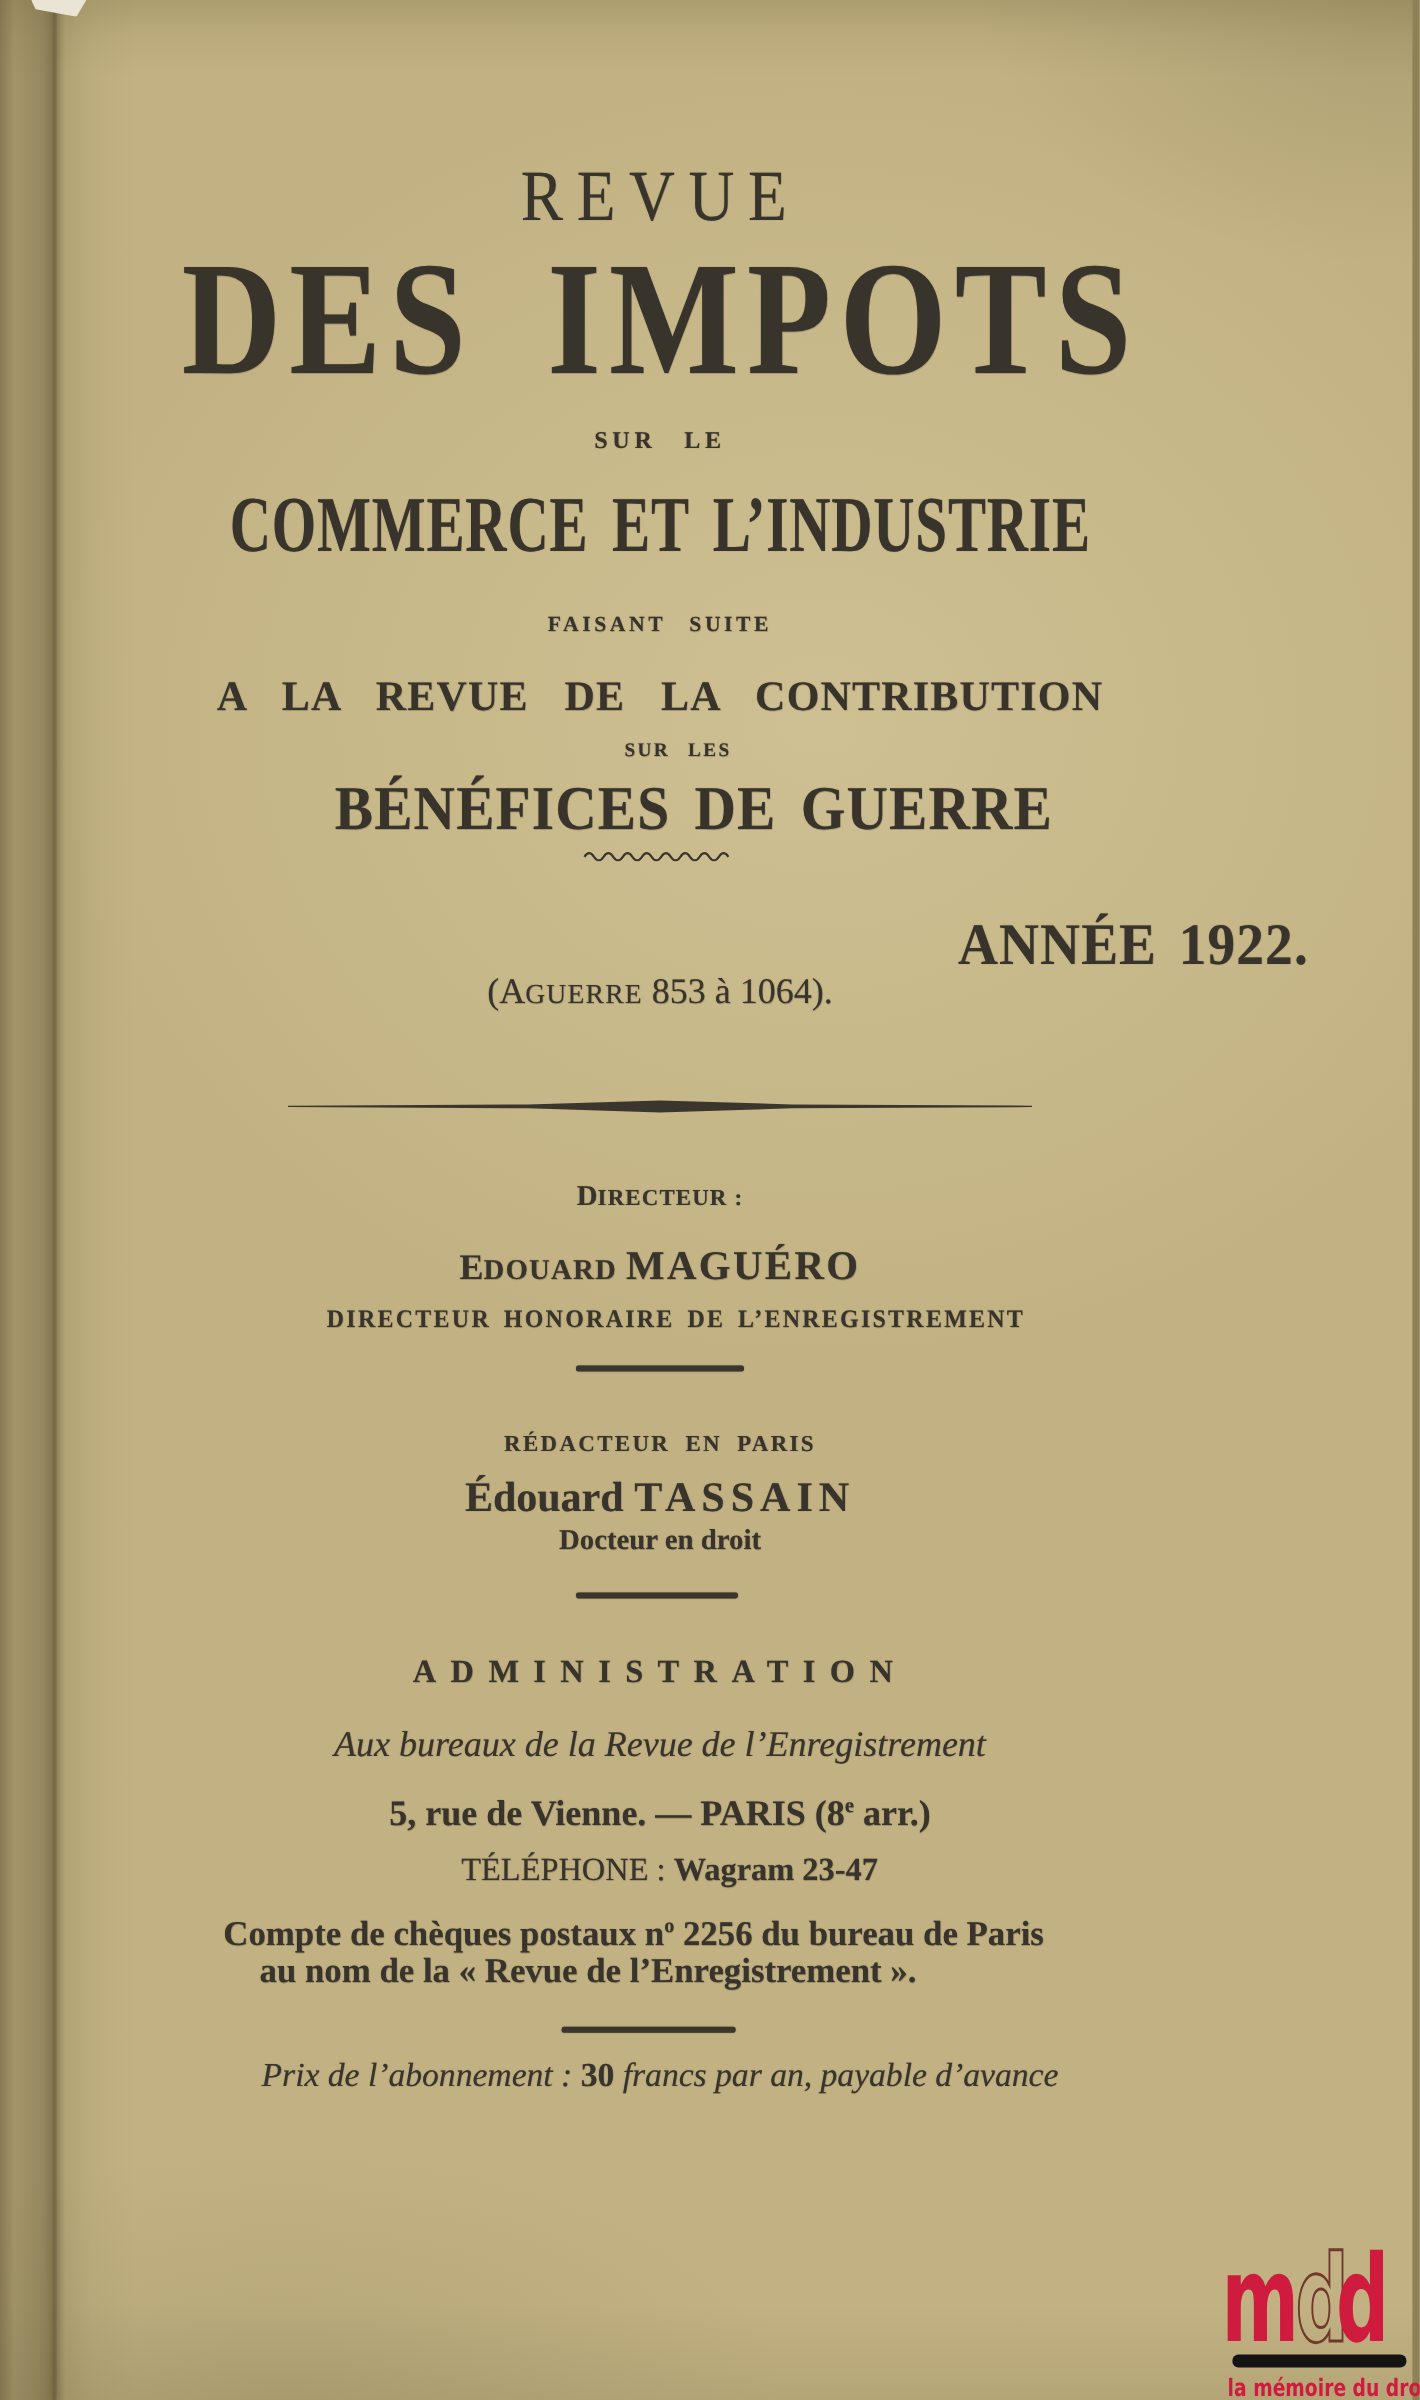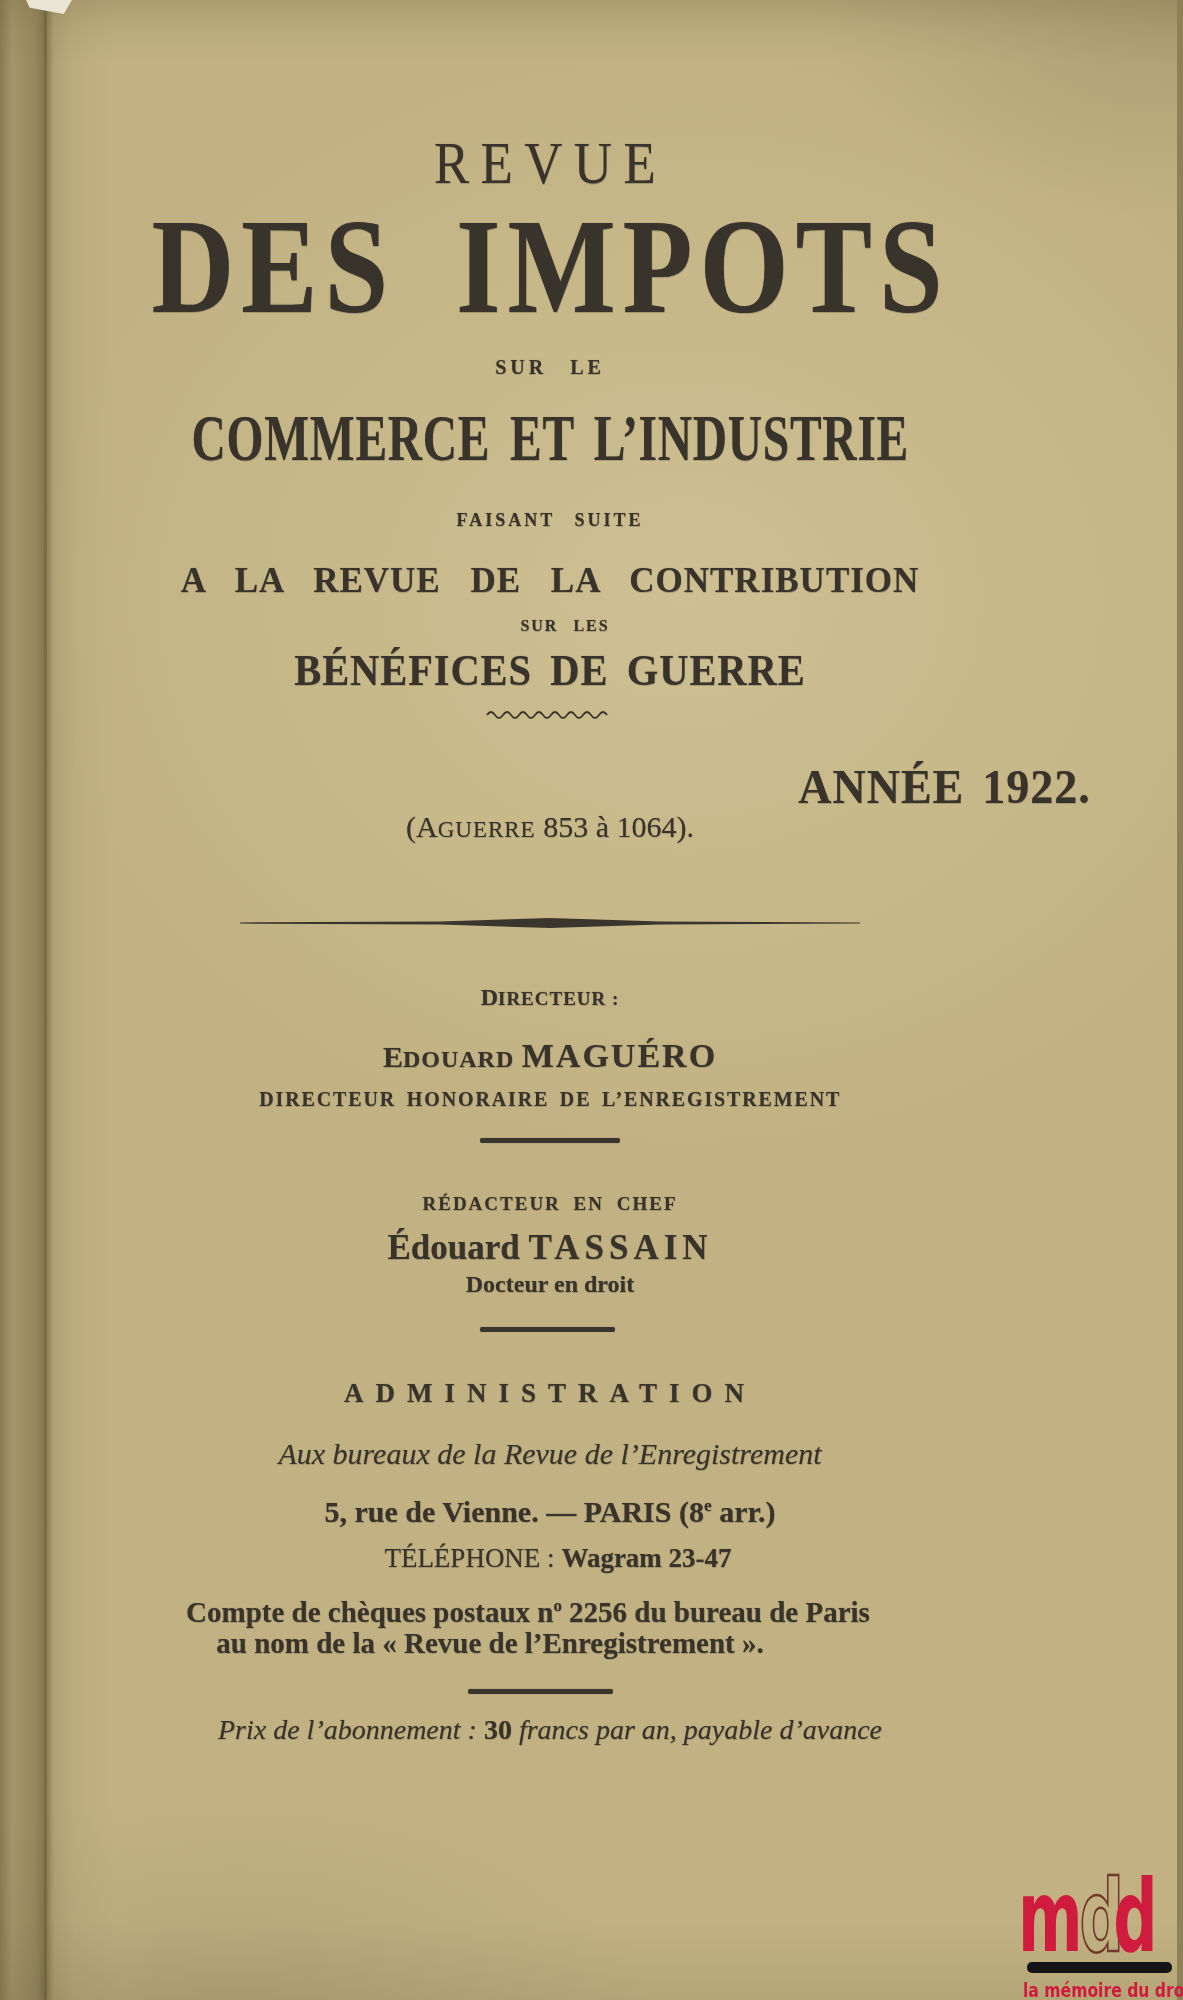--- a/index.html
+++ b/index.html
@@ -60,21 +60,21 @@
   <div class="line b" style="top:405px;font-size:66px;">
     <span class="sx" style="transform:scaleX(0.72);letter-spacing:1px;word-spacing:10px;">COMMERCE ET L’INDUSTRIE</span>
   </div>
 
   <div class="line b" style="top:511px;font-size:18px;letter-spacing:3px;word-spacing:12px;">FAISANT SUITE</div>
 
   <div class="line b" style="top:563px;font-size:35px;letter-spacing:1px;word-spacing:20px;">A LA REVUE DE LA CONTRIBUTION</div>
 
   <div class="line b" style="top:618px;font-size:16px;left:15px;letter-spacing:2px;word-spacing:9px;">SUR LES</div>
 
-  <div class="line b" style="top:649px;font-size:44px;">
+  <div class="line b" style="top:649px;font-size:52px;padding-left:28px;">
     <span class="sx" style="transform:scaleX(0.92);letter-spacing:1px;word-spacing:8px;">BÉNÉFICES DE GUERRE</span>
   </div>
 
   <div class="line" style="top:706px;">
     <svg width="130" height="10" viewBox="0 0 130 10">
       <path d="M2 6 q4 -6 8 0 t8 0 t8 0 t8 0 t8 0 t8 0 t8 0 t8 0 t8 0 t8 0 t8 0 t8 0 t8 0 t8 0 t8 0" fill="none" stroke="#3b362d" stroke-width="1.8"></path>
     </svg>
   </div>
 
   <div class="line b" style="top:762px;font-size:49px;text-align:right;">
@@ -93,27 +93,27 @@
 
   <div class="line b" style="top:985px;font-size:24px;font-family:Liberation Serif, serif;">
     <span>D</span><span style="font-size:19px;letter-spacing:1px;">IRECTEUR :</span>
   </div>
 
   <div class="line b" style="top:1039px;font-size:30px;">
     <span>E</span><span style="font-size:24px;letter-spacing:1px;">DOUARD</span>
     <span style="font-size:34px;letter-spacing:2px;">MAGUÉRO</span>
   </div>
 
-  <div class="line b" style="top:1089px;font-size:21px;">
+  <div class="line b" style="top:1089px;font-size:21px;padding-left:13px;">
     <span class="sx" style="transform:scaleX(0.95);letter-spacing:2px;word-spacing:4px;">DIRECTEUR HONORAIRE DE L’ENREGISTREMENT</span>
   </div>
 
   <div class="rule-short" style="left:480px;top:1138px;width:140px;"></div>
 
-  <div class="line b" style="top:1194px;font-size:19px;letter-spacing:2px;word-spacing:6px;">RÉDACTEUR EN CHEF</div>
+  <div class="line b" style="top:1194px;font-size:19px;letter-spacing:2px;word-spacing:6px;">RÉDACTEUR EN PARIS</div>
 
   <div class="line b" style="top:1230px;font-size:35px;">
     <span>Édouard</span>
     <span style="letter-spacing:5px;">TASSAIN</span>
   </div>
 
   <div class="line b" style="top:1272px;font-size:24px;">Docteur en droit</div>
 
   <div class="rule-short" style="left:480px;top:1327px;width:135px;"></div>
 

